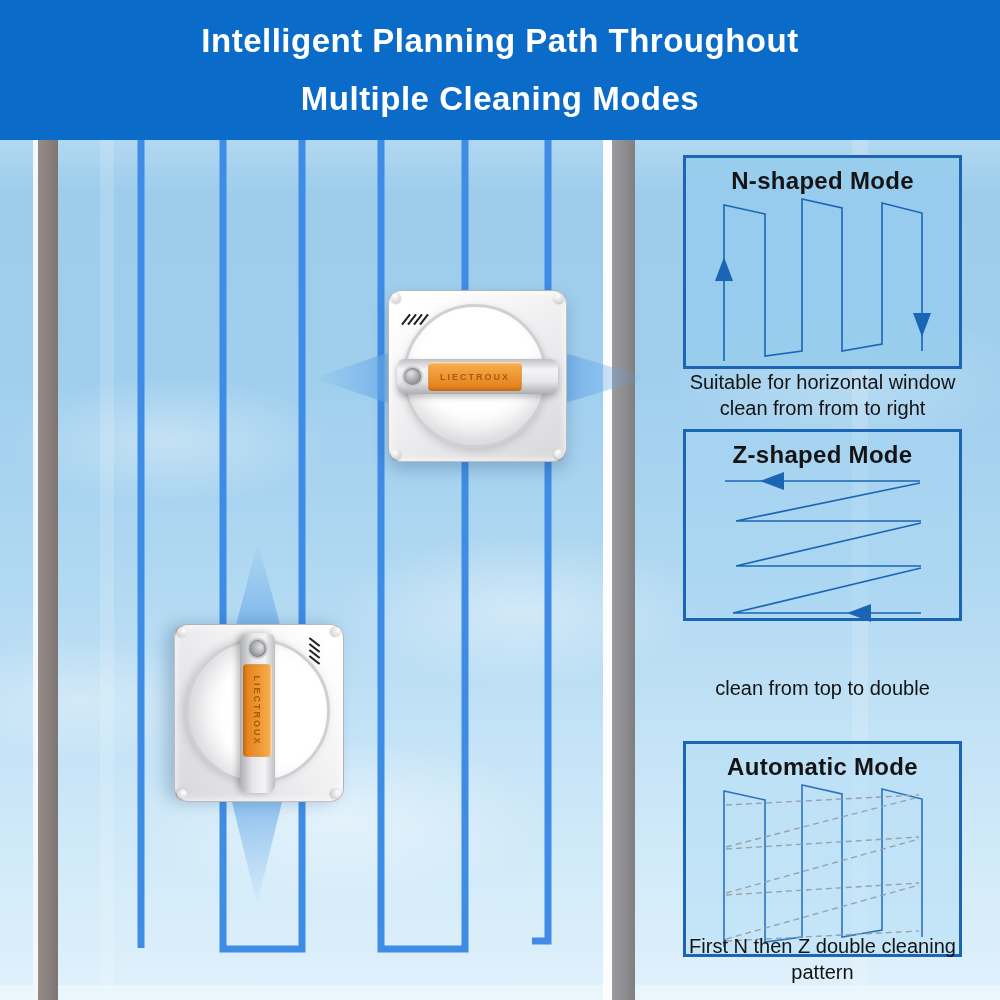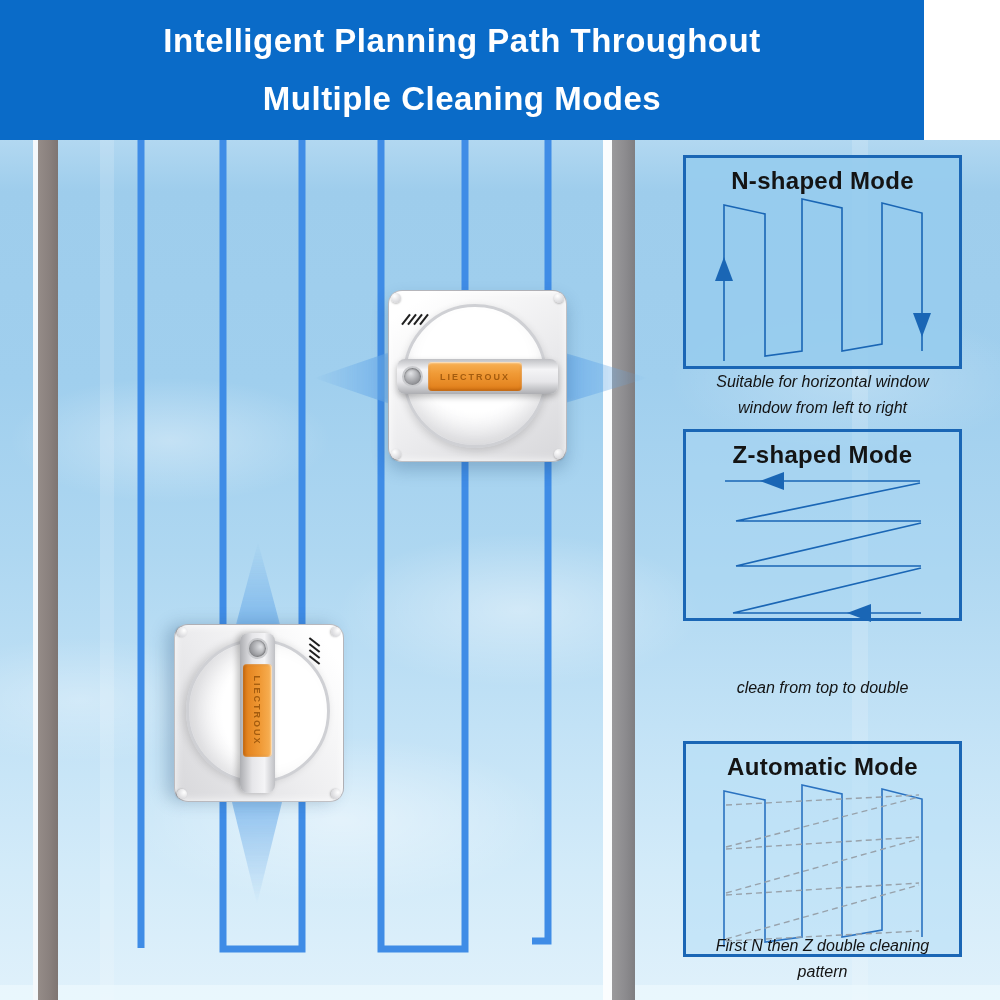--- a/index.html
+++ b/index.html
@@ -1,20 +1,20 @@
 <!DOCTYPE html>
 <html><head>
 <meta charset="utf-8">
 <style>
   html,body{margin:0;padding:0;background:#fff;}
   .stage{position:relative;width:1000px;height:1000px;overflow:hidden;
          font-family:"Liberation Sans",sans-serif;}
 
   
-  .hdr{position:absolute;left:0;top:0;width:924px;height:140px;background:#0a6bc8;
+  .hdr{position:absolute;left:0;top:0;width:1000px;height:140px;background:#0a6bc8;
        display:flex;flex-direction:column;align-items:center;justify-content:center;gap:20px;}
   .hdr div{color:#ffffff;font-size:33px;font-weight:bold;letter-spacing:.5px;white-space:nowrap;}
 
   
   .scene{position:absolute;left:0;top:140px;width:1000px;height:860px;
          background:linear-gradient(180deg,#b2d8f1 0%,#9ecdec 6%,#a0cfee 28%,#aed7f1 48%,
                     #c2e2f6 68%,#d3ebf9 85%,#e0f1fb 100%);}
   .clouds{position:absolute;inset:0;z-index:0;background:
       radial-gradient(230px 90px at 170px 300px,rgba(255,255,255,.35),transparent 70%),
       radial-gradient(260px 110px at 520px 470px,rgba(255,255,255,.40),transparent 70%),
@@ -84,21 +84,21 @@
   
   .card{position:absolute;left:683px;width:279px;z-index:6;border:3px solid #1a66b5;
         box-sizing:border-box;}
   .card.n{top:15px;height:214px;background:rgba(151,204,238,.92);}
   .card.z{top:289px;height:192px;background:rgba(167,214,243,.48);}
   .card.a{top:572px;height:216px;background:rgba(178,221,246,.52);margin-top:29px;}
   .card h3{margin:9px 0 0;text-align:center;font-size:24px;font-weight:bold;color:#141414;
            letter-spacing:.3px;}
   .card svg{display:block;}
   .caption{position:absolute;left:660px;width:325px;z-index:6;text-align:center;
-           font-size:16px;line-height:26px;color:#131313;margin:0;font-style:italic;}
+           font-size:20px;line-height:26px;color:#131313;margin:0;}
   .caption.c1{top:229px;}
   .caption.c2{top:509px;}
   .caption.c3{top:793px;}
 </style>
 </head>
 <body>
 
 <div class="stage">
 
   <div class="hdr">
@@ -172,21 +172,21 @@
     <div class="card n">
       <h3>N-shaped Mode</h3>
       <svg width="273" height="170" viewBox="0 0 273 170">
         <path d="M38,166 L38,10 L79,19 L79,161 L116,156 L116,4 L156,13 L156,156 L196,149 L196,8 L236,18 L236,156" fill="none" stroke="#1a66b5" stroke-width="1.6"></path>
         <polygon points="38,62 29,86 47,86" fill="#1a66b5"></polygon>
         <polygon points="236,142 227,118 245,118" fill="#1a66b5"></polygon>
       </svg>
     </div>
     <p class="caption c1">
       <span>Suitable for horizontal window</span><br>
-      <span>window from left to right</span>
+      <span>clean from from to right</span>
     </p>
 
     <div class="card z">
       <h3>Z-shaped Mode</h3>
       <svg width="273" height="168" viewBox="0 0 273 168">
         <path d="M39,12 H234 M234,14 L50,52 M50,52 H235 M235,54 L50,97 M50,97 H235 M235,99 L47,144 M47,144 H235" fill="none" stroke="#1a66b5" stroke-width="1.7"></path>
         <polygon points="74,12 98,3 98,21" fill="#1a66b5"></polygon>
         <polygon points="161,144 185,135 185,153" fill="#1a66b5"></polygon>
       </svg>
     </div>

